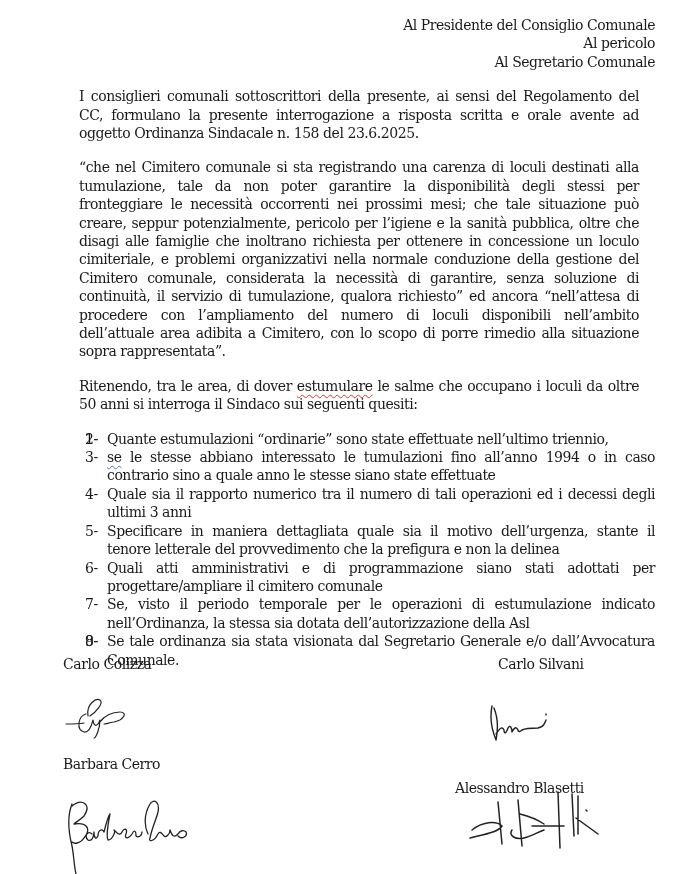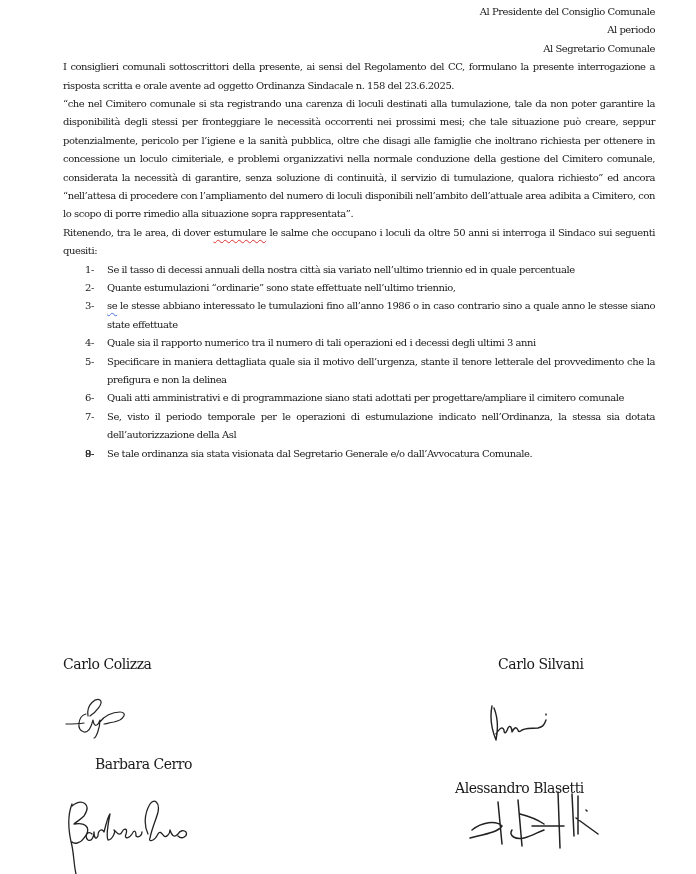--- a/index.html
+++ b/index.html
@@ -1,49 +1,49 @@
 <!DOCTYPE html>
 <html><head>
 <meta charset="utf-8">
 <style>
   html, body { margin: 0; padding: 0; background: #ffffff; }
   body {
     width: 696px; height: 874px; position: relative; overflow: hidden;
     font-family: "DejaVu Serif", "Liberation Serif", serif;
     color: #1a1a1a;
   }
-  .page { position: absolute; left: 63px; top: 3px; width: 592px; font-size: 10px; line-height: 18.4px; letter-spacing: -0.45px; }
+  .page { position: absolute; left: 63px; top: 16px; width: 592px; font-size: 14px; line-height: 18.4px; letter-spacing: -0.45px; }
   .addr { text-align: right; }
   .addr div { height: 18.4px; }
-  .para { text-align: justify; margin: 0; }
+  .para { text-align: justify; margin: 16px; }
   .list { margin: 0; padding: 0; list-style: none; }
   .list li { position: relative; padding-left: 44px; text-align: justify; }
   .list li .num { position: absolute; left: 22px; top: 0; }
   .squig { text-decoration: underline wavy #d33; text-decoration-thickness: 1px; text-underline-offset: 3px; }
   .squig-blue { text-decoration: underline wavy #4a6fd8; text-decoration-thickness: 1px; text-underline-offset: 3px; }
   .sig-name { position: absolute; font-size: 14px; letter-spacing: -0.45px; }
   .sig { position: absolute; }
   .sig svg path { fill: none; stroke: #222; stroke-linecap: round; stroke-linejoin: round; }
 </style>
 </head>
 <body>
 
 <div class="page">
   <div class="addr">
     <div>Al Presidente del Consiglio Comunale</div>
-    <div>Al periodo</div>
+    <div>Al pericolo</div>
     <div>Al Segretario Comunale</div>
   </div>
   <p class="para">I consiglieri comunali sottoscrittori della presente, ai sensi del Regolamento del CC, formulano la presente interrogazione a risposta scritta e orale avente ad oggetto Ordinanza Sindacale n. 158 del 23.6.2025.</p>
   <p class="para">“che nel Cimitero comunale si sta registrando una carenza di loculi destinati alla tumulazione, tale da non poter garantire la disponibilità degli stessi per fronteggiare le necessità occorrenti nei prossimi mesi; che tale situazione può creare, seppur potenzialmente, pericolo per l’igiene e la sanità pubblica, oltre che disagi alle famiglie che inoltrano richiesta per ottenere in concessione un loculo cimiteriale, e problemi organizzativi nella normale conduzione della gestione del Cimitero comunale, considerata la necessità di garantire, senza soluzione di continuità, il servizio di tumulazione, qualora richiesto” ed ancora “nell’attesa di procedere con l’ampliamento del numero di loculi disponibili nell’ambito dell’attuale area adibita a Cimitero, con lo scopo di porre rimedio alla situazione sopra rappresentata”.</p>
   <p class="para"><span>Ritenendo, tra le area, di dover </span><span class="squig">estumulare</span><span> le salme che occupano i loculi da oltre 50 anni si interroga il Sindaco sui seguenti quesiti:</span></p>
   <ol class="list">
-    <li><span class="num">1-</span><span>Se il tasso di decessi annuali della nostra città sia variato nell’ultimo triennio ed in quale percentuale</span></li>
+    <li><span class="num">1-</span></li>
     <li><span class="num">2-</span><span>Quante estumulazioni “ordinarie” sono state effettuate nell’ultimo triennio,</span></li>
-    <li><span class="num">3-</span><span class="squig-blue">se</span><span> le stesse abbiano interessato le tumulazioni fino all’anno 1986 o in caso contrario sino a quale anno le stesse siano state effettuate</span></li>
+    <li><span class="num">3-</span><span class="squig-blue">se</span><span> le stesse abbiano interessato le tumulazioni fino all’anno 1994 o in caso contrario sino a quale anno le stesse siano state effettuate</span></li>
     <li><span class="num">4-</span><span>Quale sia il rapporto numerico tra il numero di tali operazioni ed i decessi degli ultimi 3 anni</span></li>
     <li><span class="num">5-</span><span>Specificare in maniera dettagliata quale sia il motivo dell’urgenza, stante il tenore letterale del provvedimento che la prefigura e non la delinea</span></li>
     <li><span class="num">6-</span><span>Quali atti amministrativi e di programmazione siano stati adottati per progettare/ampliare il cimitero comunale</span></li>
     <li><span class="num">7-</span><span>Se, visto il periodo temporale per le operazioni di estumulazione indicato nell’Ordinanza, la stessa sia dotata dell’autorizzazione della Asl</span></li>
     <li><span class="num">8-</span></li>
     <li><span class="num">9-</span><span>Se tale ordinanza sia stata visionata dal Segretario Generale e/o dall’Avvocatura Comunale.</span></li>
   </ol>
 </div>
 
 <div class="sig-name" style="left:63px; top:656px;">Carlo Colizza</div>
@@ -54,21 +54,21 @@
     <path stroke-width="1.2" d="M6 30 C14 30 18 30 24 29 M26 20 C18 22 16 36 24 38 C30 39 32 30 33 26 C34 34 38 32 40 26 C40 34 36 44 34 44 M40 28 C44 22 52 18 60 18 C68 18 64 26 54 28 C48 29 46 30 44 30 M28 22 C26 10 36 4 40 6 C44 9 36 18 30 22"></path>
   </svg>
 </div>
 
 <div class="sig" style="left:488px; top:700px;">
   <svg width="70" height="50" viewBox="0 0 70 50">
     <path stroke-width="1.4" d="M4 6 C2 16 3 28 8 40 C10 30 10 18 6 8 M8 34 C12 28 14 26 16 30 C16 34 18 34 20 28 C22 24 24 28 24 32 C26 28 28 26 30 30 C30 32 32 32 34 30 C38 28 44 28 50 28 C54 27 56 26 58 20 M58 14 L58 15"></path>
   </svg>
 </div>
 
-<div class="sig-name" style="left:63px; top:756px;margin-left:32px;">Barbara Cerro</div>
+<div class="sig-name" style="left:63px; top:756px;">Barbara Cerro</div>
 <div class="sig-name" style="left:455px; top:780px;">Alessandro Blasetti</div>
 
 <div class="sig" style="left:62px; top:794px;">
   <svg width="170" height="80" viewBox="0 0 170 80">
     <path stroke-width="1.3" d="M10 10 C6 20 6 36 10 52 C12 62 12 72 14 80 M10 12 C20 4 30 10 22 22 C18 26 14 28 12 30 C24 28 30 34 22 44 C18 50 12 50 10 48 M30 40 C26 36 22 42 26 46 C30 48 32 42 32 38 C32 44 34 46 36 42 C36 36 40 34 42 38 C44 30 46 22 48 20 C46 30 44 42 46 46 C50 46 54 38 52 36 C56 40 58 42 60 38 C62 34 66 34 64 40 C62 44 66 46 70 40 C72 36 74 36 74 42 C76 44 80 42 80 38 M86 40 C82 32 82 20 88 10 C92 4 98 8 96 18 C94 26 90 34 88 44 C86 48 92 48 96 40 C98 36 100 40 102 42 C104 44 108 40 108 36 C110 42 112 44 116 40 C118 36 122 36 124 38 C126 42 120 46 116 42"></path>
   </svg>
 </div>
 
 <div class="sig" style="left:468px; top:790px;">
   <svg width="140" height="70" viewBox="0 0 140 70">

